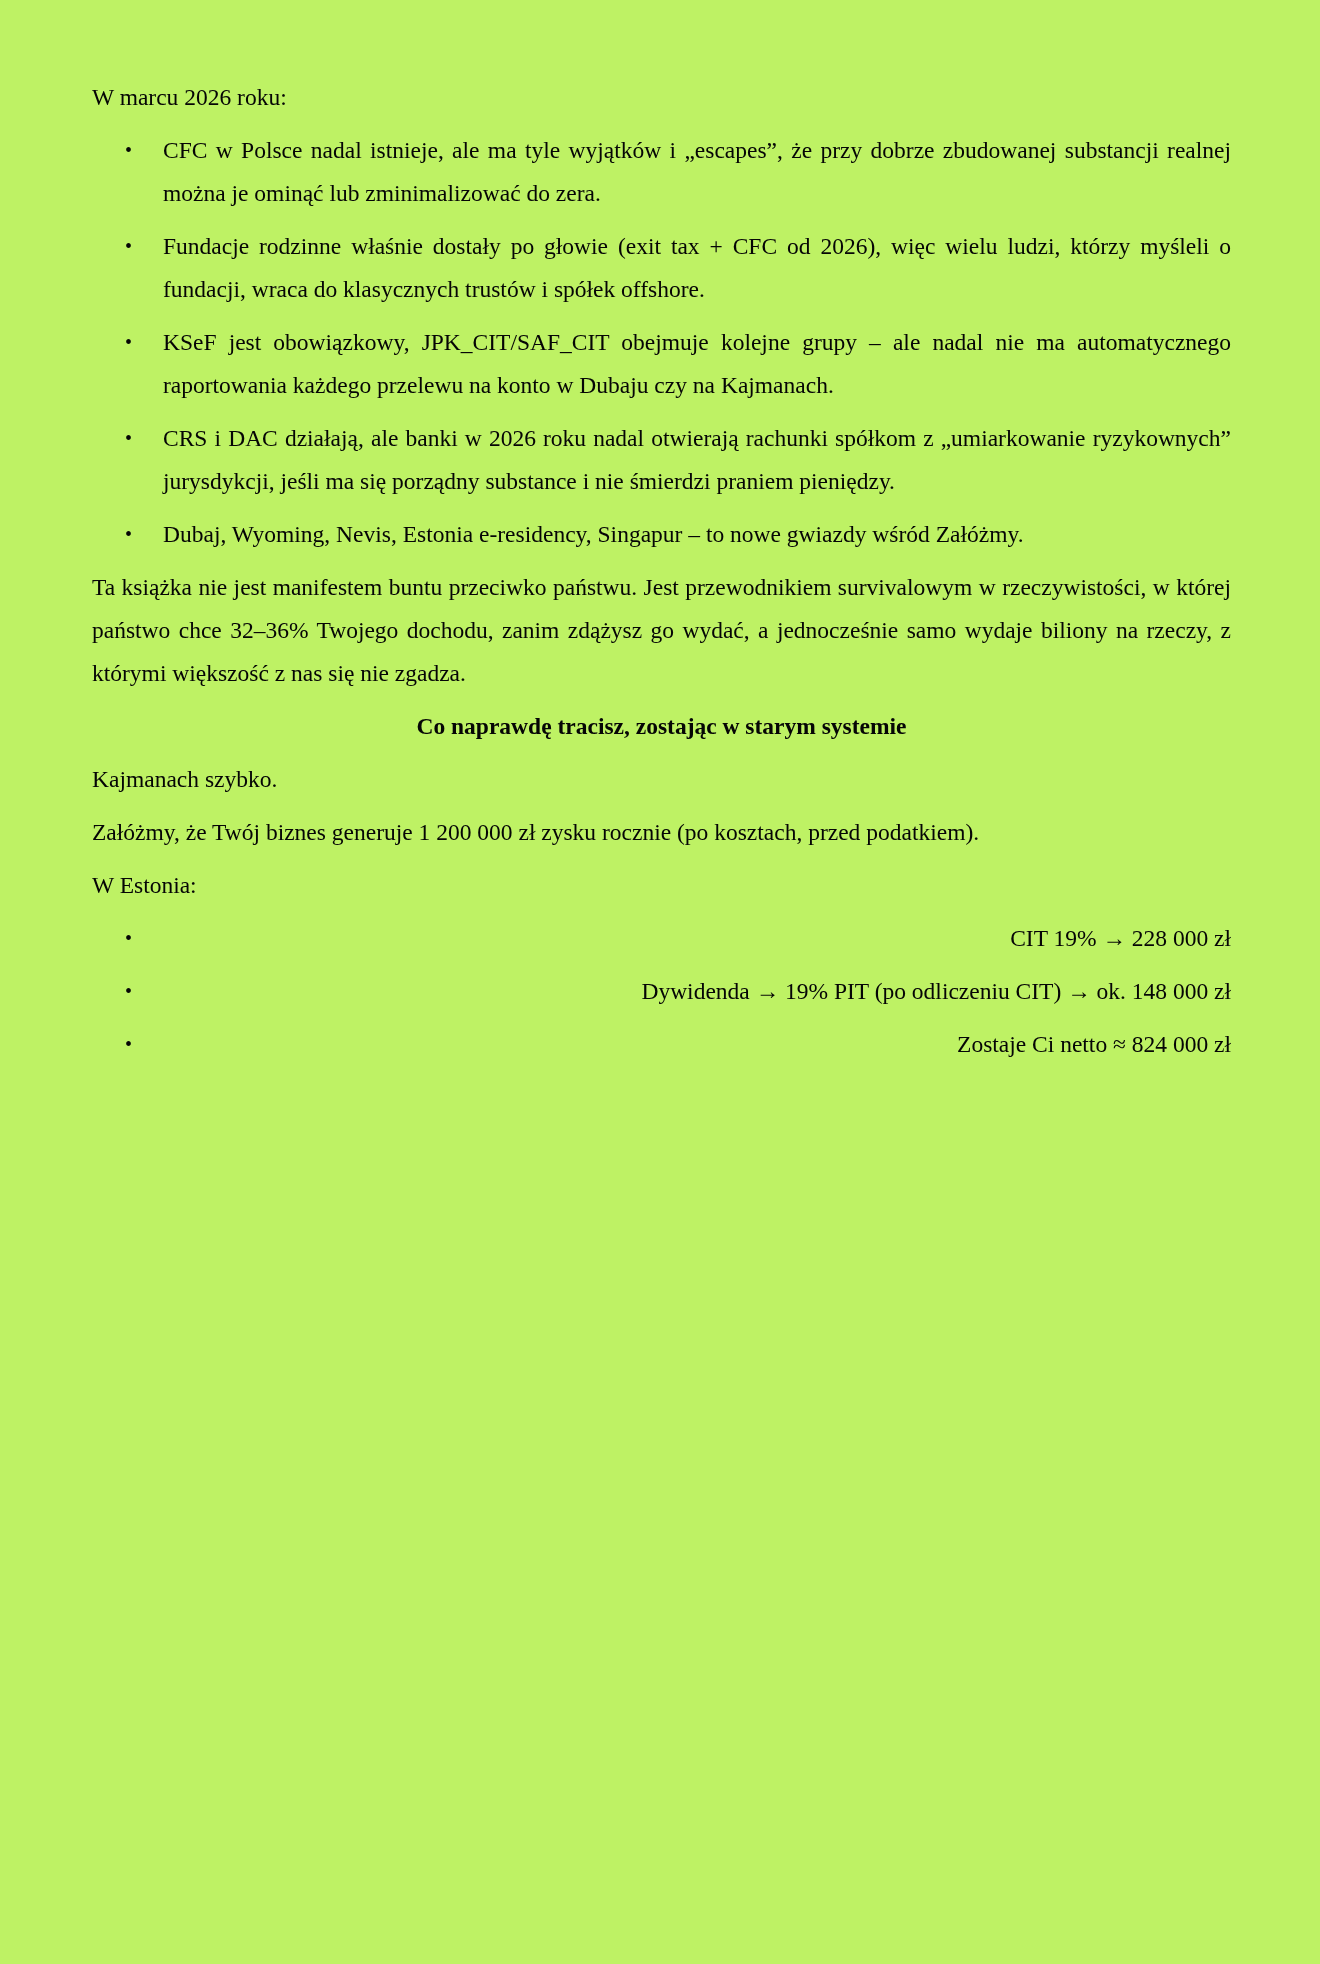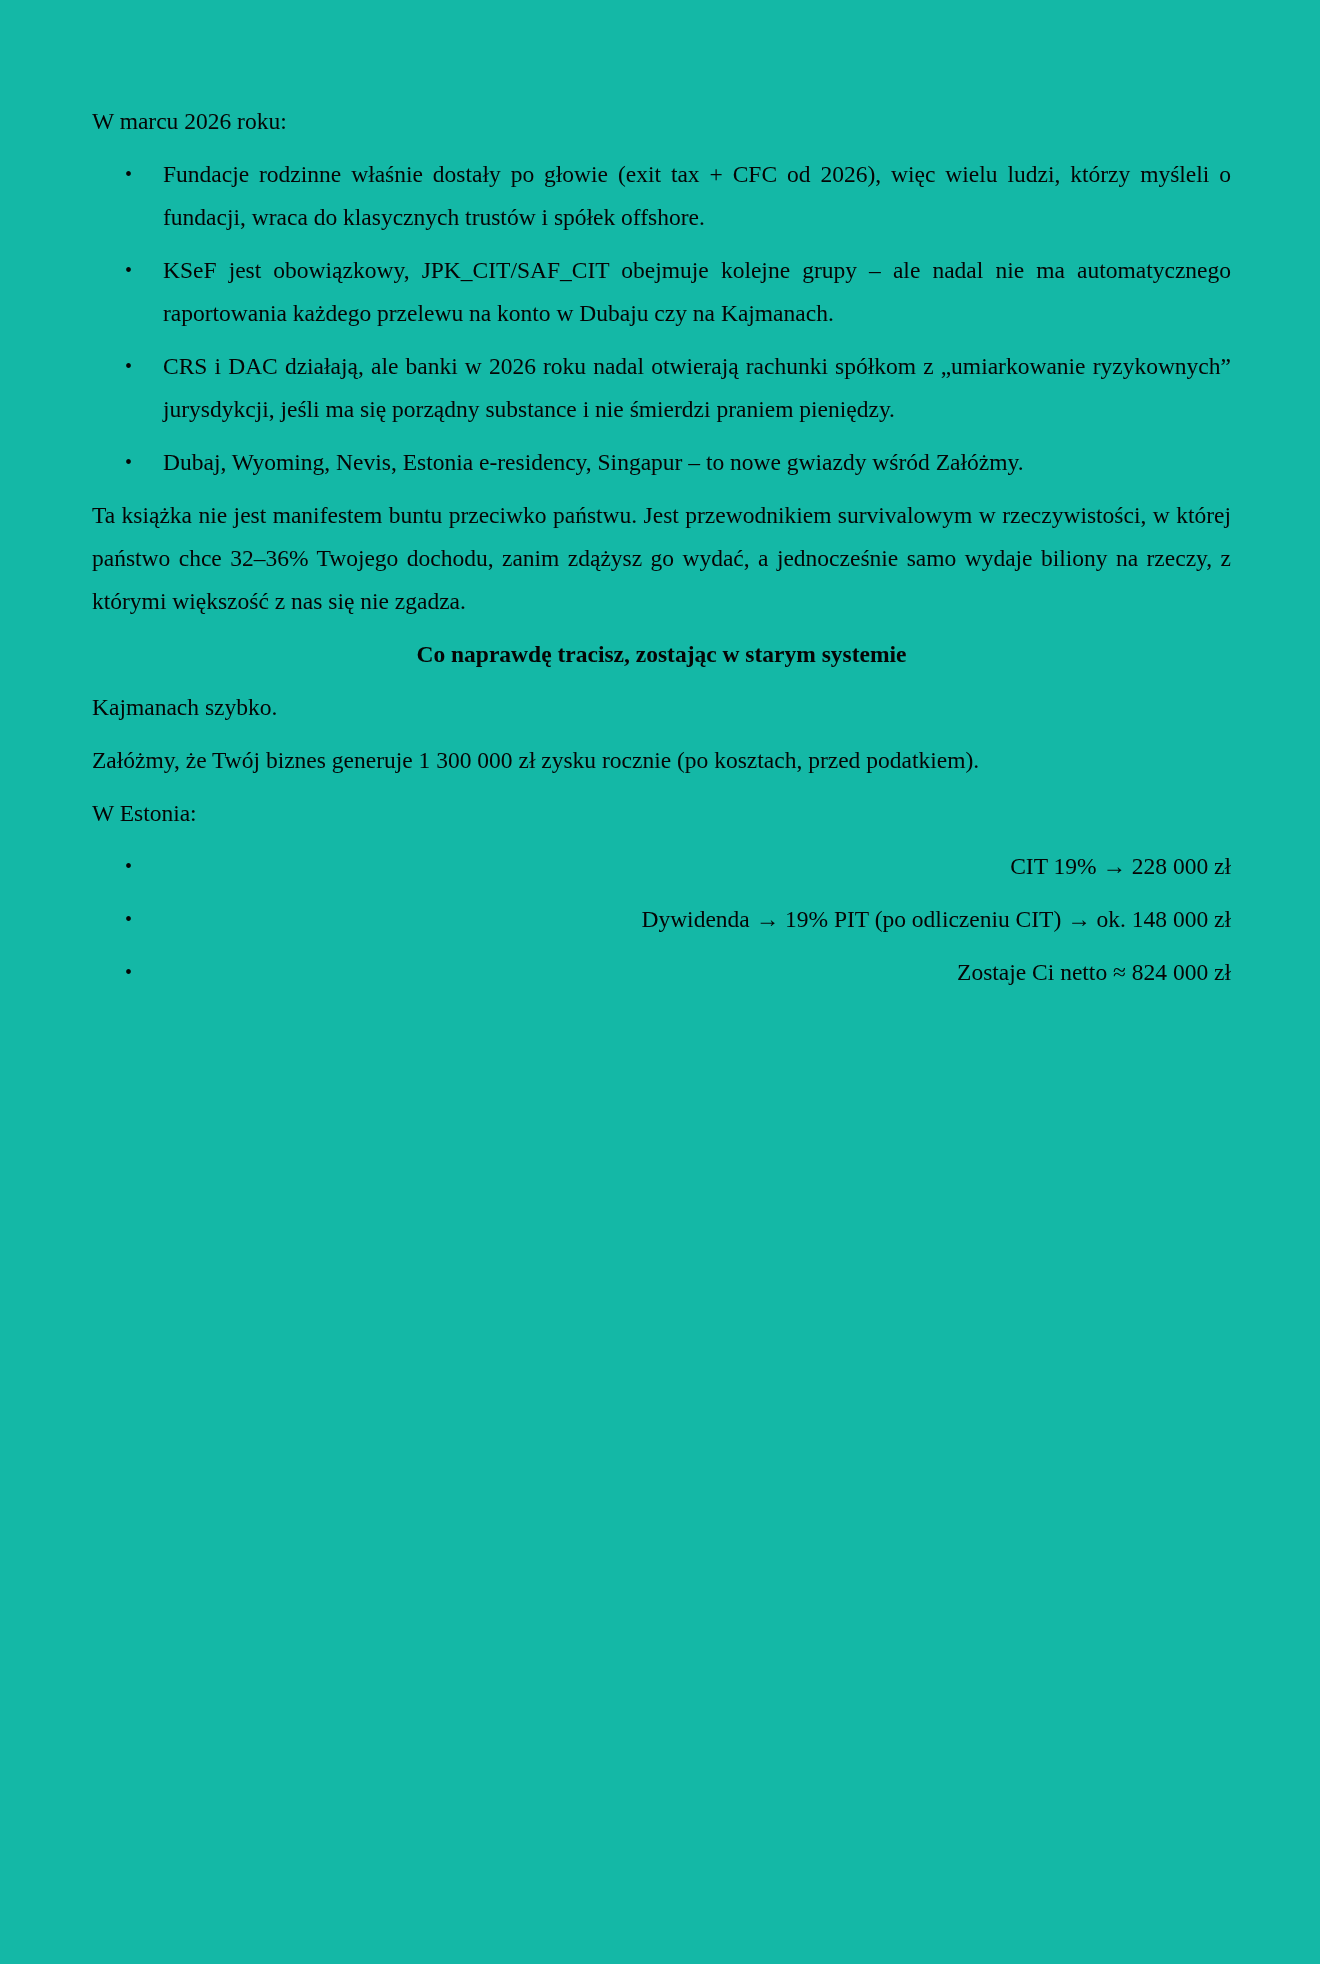--- a/index.html
+++ b/index.html
@@ -5,23 +5,23 @@
   html, body {
     margin: 0;
     padding: 0;
     background: #ffffff;
   }
   .page {
     position: relative;
     width: 1320px;
     min-height: 1964px;
     margin: 0 auto;
-    background: #14b8a6;
+    background: #bef264;
     box-sizing: border-box;
-    padding: 100px 89px 40px 92px;
+    padding: 76px 89px 40px 92px;
     font-family: "Liberation Serif", "DejaVu Serif", serif;
     font-size: 23.5px;
     line-height: 43px;
     color: #050505;
   }
   .para {
     margin: 0 0 10px 0;
     text-align: justify;
     text-justify: inter-word;
   }
@@ -58,33 +58,34 @@
   }
 </style>
 </head>
 <body>
 
 <div class="page">
 
   <p class="para no-justify">W marcu 2026 roku:</p>
 
   <ul class="bullets">
+    <li>CFC w Polsce nadal istnieje, ale ma tyle wyjątków i „escapes”, że przy dobrze zbudowanej substancji realnej można je ominąć lub zminimalizować do zera.</li>
     <li>Fundacje rodzinne właśnie dostały po głowie (exit tax + CFC od 2026), więc wielu ludzi, którzy myśleli o fundacji, wraca do klasycznych trustów i spółek offshore.</li>
     <li>KSeF jest obowiązkowy, JPK_CIT/SAF_CIT obejmuje kolejne grupy – ale nadal nie ma automatycznego raportowania każdego przelewu na konto w Dubaju czy na Kajmanach.</li>
     <li>CRS i DAC działają, ale banki w 2026 roku nadal otwierają rachunki spółkom z „umiarkowanie ryzykownych” jurysdykcji, jeśli ma się porządny substance i nie śmierdzi praniem pieniędzy.</li>
     <li>Dubaj, Wyoming, Nevis, Estonia e-residency, Singapur – to nowe gwiazdy wśród Załóżmy.</li>
   </ul>
 
   <p class="para">Ta książka nie jest manifestem buntu przeciwko państwu. Jest przewodnikiem survivalowym w rzeczywistości, w której państwo chce 32–36% Twojego dochodu, zanim zdążysz go wydać, a jednocześnie samo wydaje biliony na rzeczy, z którymi większość z nas się nie zgadza.</p>
 
   <p class="heading">Co naprawdę tracisz, zostając w starym systemie</p>
 
   <p class="para no-justify">Kajmanach szybko.</p>
 
-  <p class="para">Załóżmy, że Twój biznes generuje 1 300 000 zł zysku rocznie (po kosztach, przed podatkiem).</p>
+  <p class="para">Załóżmy, że Twój biznes generuje 1 200 000 zł zysku rocznie (po kosztach, przed podatkiem).</p>
 
   <p class="para no-justify">W Estonia:</p>
 
   <ul class="bullets tight">
     <li>CIT 19% → 228 000 zł</li>
     <li>Dywidenda → 19% PIT (po odliczeniu CIT) → ok. 148 000 zł</li>
     <li>Zostaje Ci netto ≈ 824 000 zł</li>
   </ul>
 
 </div>

